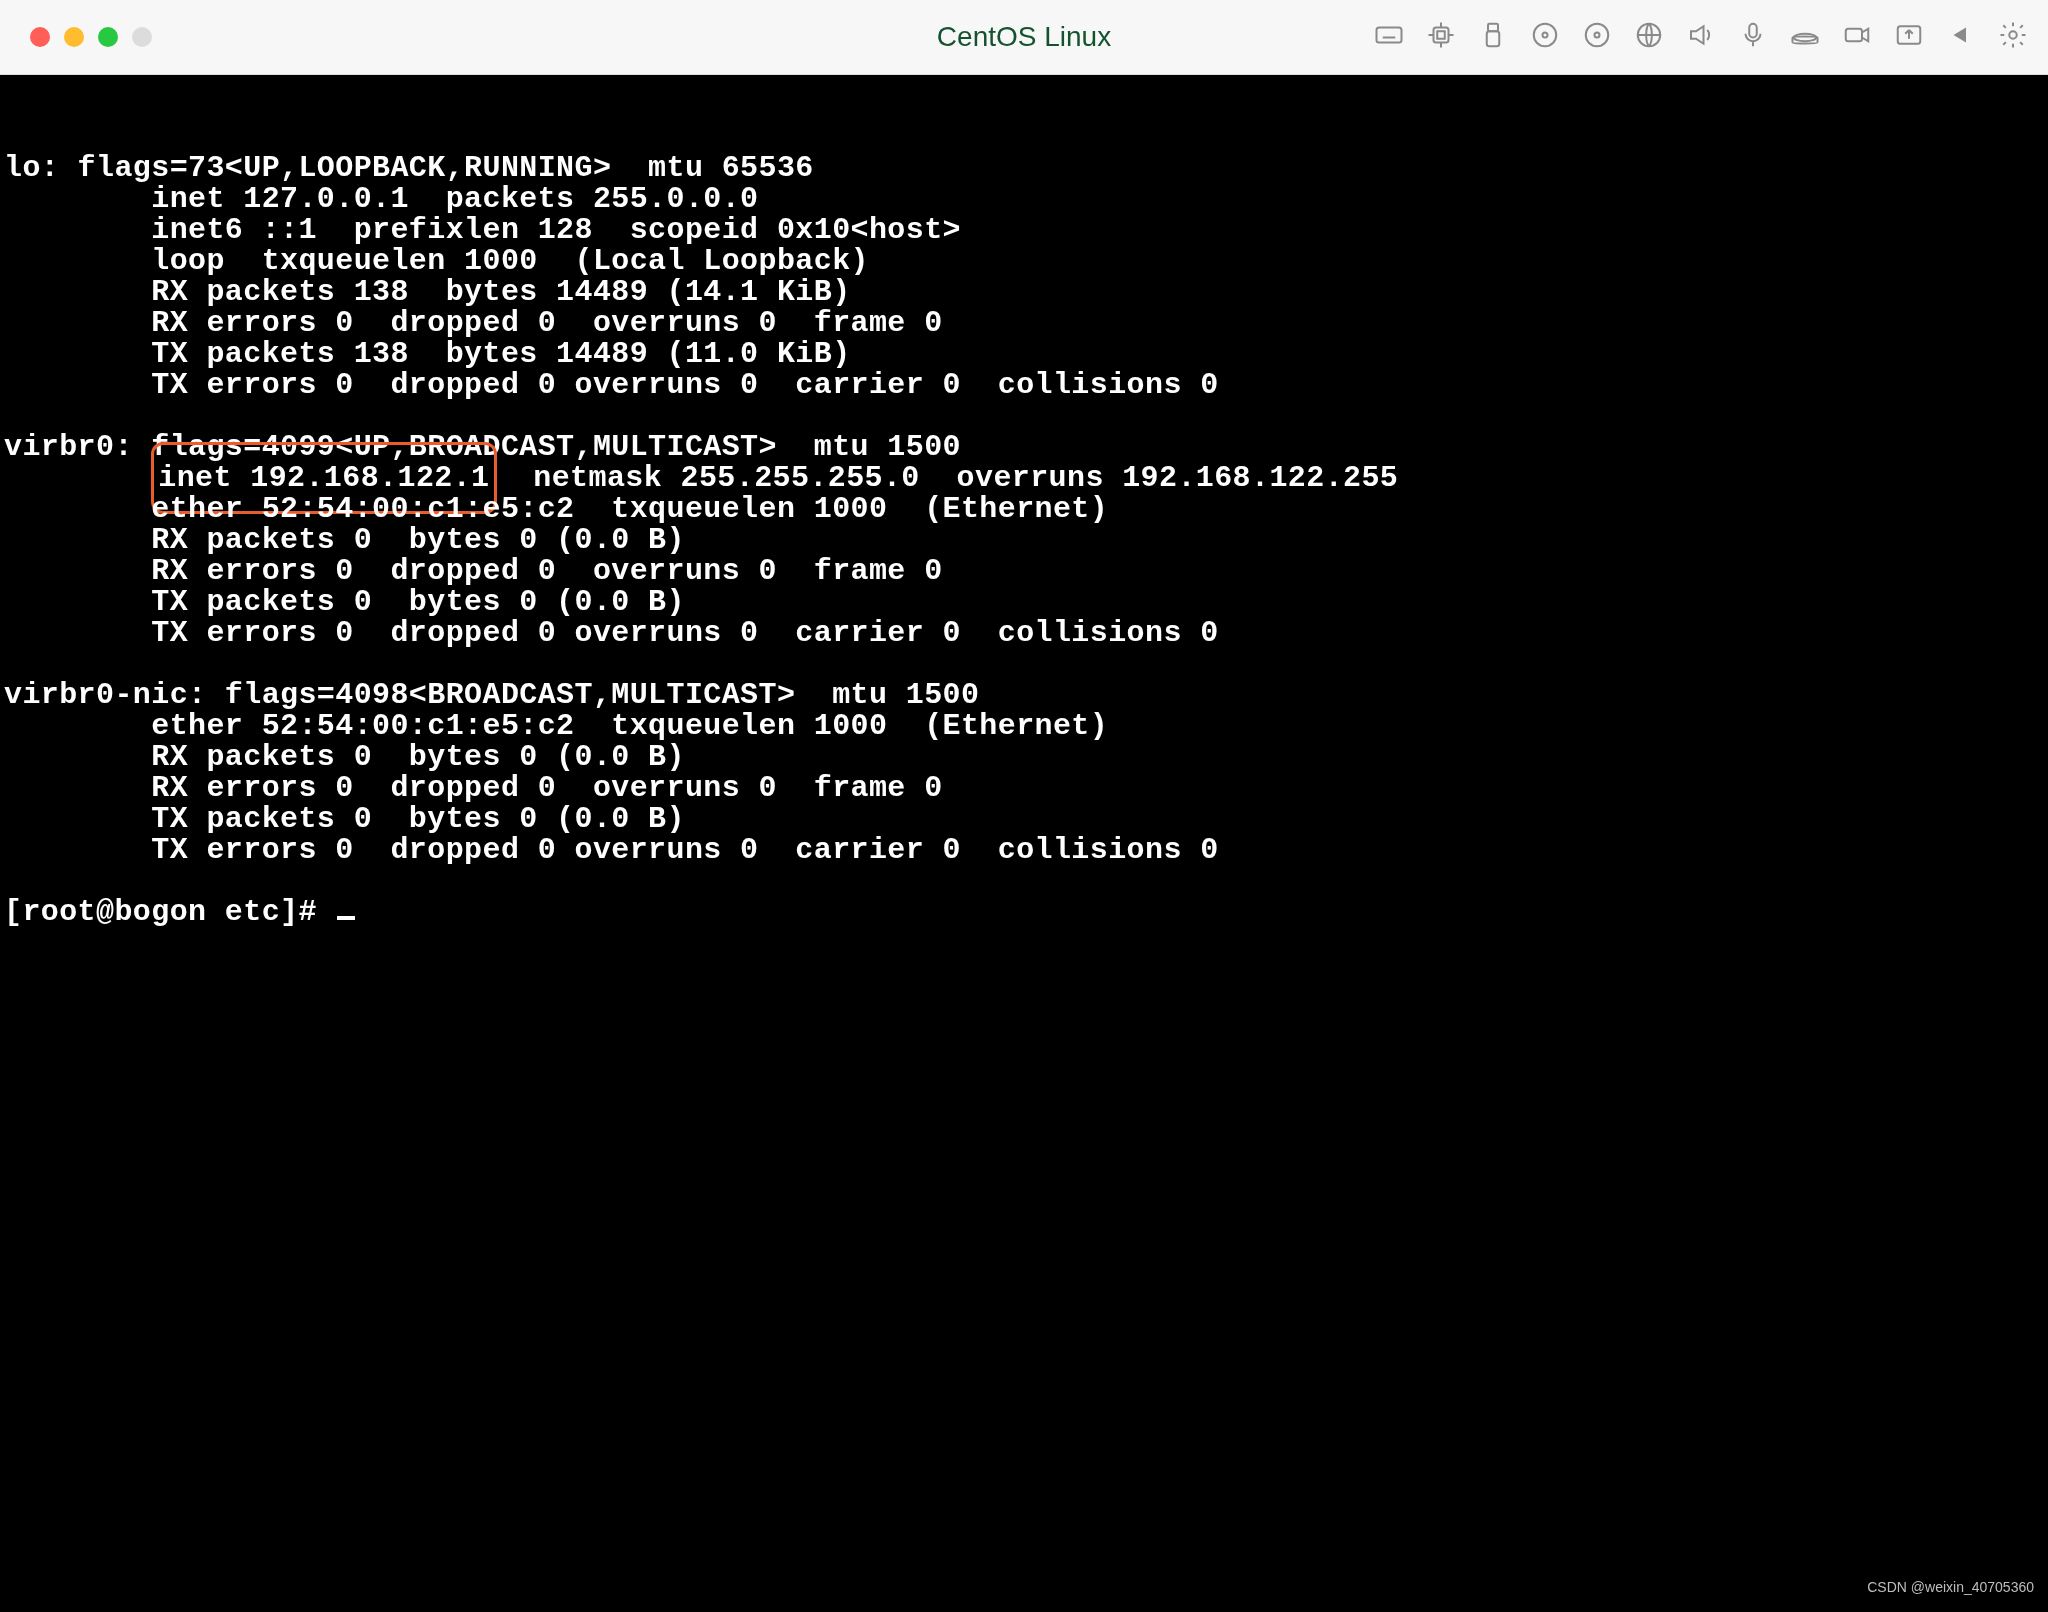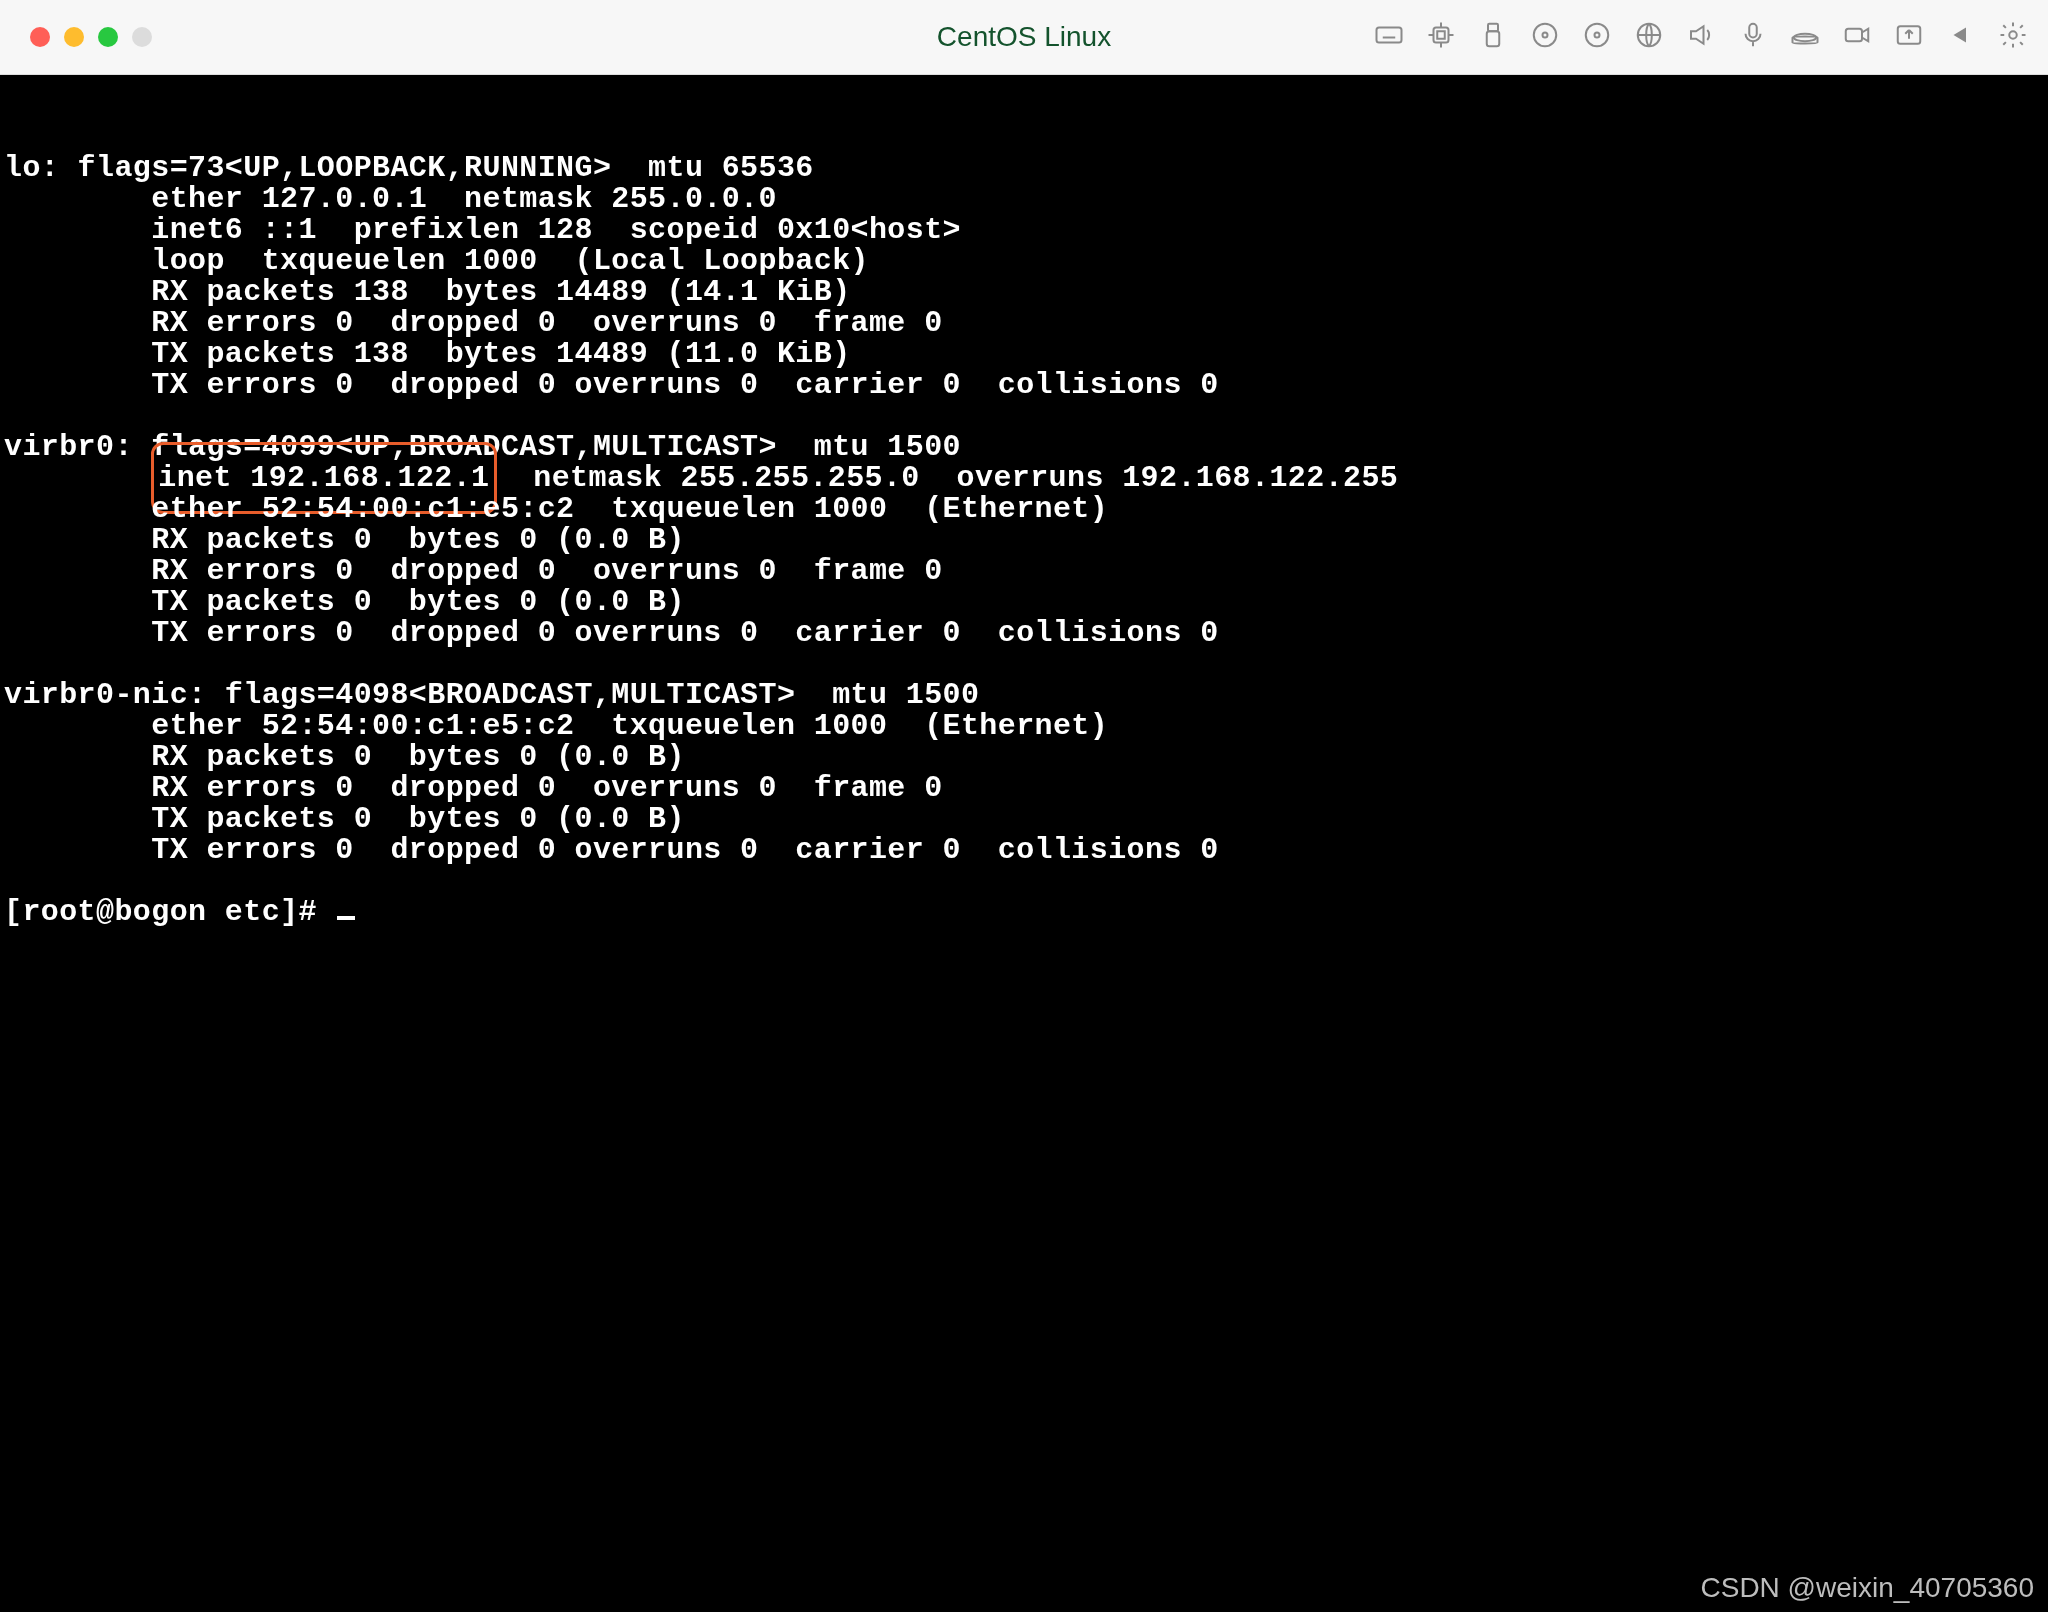--- a/index.html
+++ b/index.html
@@ -10,21 +10,21 @@
   .dot.red{background:#ff5f57}
   .dot.yellow{background:#febc2e}
   .dot.green{background:#28c840}
   .dot.grey{background:#dcdcdc}
   .title{position:absolute;left:50%;transform:translateX(-50%);color:#14532d;font-size:28px;font-weight:400}
   .toolbar{position:absolute;right:20px;display:flex;gap:22px;align-items:center;color:#8a8a8a}
   .toolbar svg{width:30px;height:30px;stroke:#8a8a8a;stroke-width:1.6;fill:none}
   .terminal{background:#000;color:#fff;font-family:"Courier New",monospace;font-size:30px;line-height:31px;padding:16px 4px 8px 4px;white-space:pre;height:calc(100% - 74px);box-sizing:border-box;position:relative;letter-spacing:0.4px;font-weight:bold}
   .terminal .hl{border:3px solid #e85d2b;border-radius:12px;padding:16px 4px}
   .cursor{display:inline-block;width:18px;height:4px;background:#fff;vertical-align:baseline;margin-left:2px}
-  .watermark{position:absolute;bottom:10px;right:14px;color:#bdbdbd;font-family:Arial,sans-serif;font-size:28px;font-weight:normal;letter-spacing:0}
+  .watermark{position:absolute;bottom:10px;right:14px;color:#bdbdbd;font-family:Arial,sans-serif;font-size:14px;font-weight:normal;letter-spacing:0}
 </style>
 </head>
 <body>
 
 <div class="window">
   <div class="titlebar">
     <div class="traffic">
       <div class="dot red"></div>
       <div class="dot yellow"></div>
       <div class="dot green"></div>
@@ -90,21 +90,21 @@
       <span><svg viewBox="0 0 24 24">
             <circle cx="12" cy="12" r="3"></circle>
             <path d="M12 2v3M12 19v3M4.2 4.2l2.1 2.1M17.7 17.7l2.1 2.1M2 12h3M19 12h3M4.2 19.8l2.1-2.1M17.7 6.3l2.1-2.1"></path>
           </svg></span>
     </div>
   </div>
 
   <div class="terminal"><span></span>
 <span></span>
 <span>lo: flags=73&lt;UP,LOOPBACK,RUNNING&gt;  mtu 65536</span>
-<span>        ether 127.0.0.1  netmask 255.0.0.0</span>
+<span>        inet 127.0.0.1  packets 255.0.0.0</span>
 <span>        inet6 ::1  prefixlen 128  scopeid 0x10&lt;host&gt;</span>
 <span>        loop  txqueuelen 1000  (Local Loopback)</span>
 <span>        RX packets 138  bytes 14489 (14.1 KiB)</span>
 <span>        RX errors 0  dropped 0  overruns 0  frame 0</span>
 <span>        TX packets 138  bytes 14489 (11.0 KiB)</span>
 <span>        TX errors 0  dropped 0 overruns 0  carrier 0  collisions 0</span>
 <span></span>
 <span>virbr0: flags=4099&lt;UP,BROADCAST,MULTICAST&gt;  mtu 1500</span>
 <span><span>        </span><span class="hl">inet 192.168.122.1</span><span>  netmask 255.255.255.0  overruns 192.168.122.255</span></span>
 <span>        ether 52:54:00:c1:e5:c2  txqueuelen 1000  (Ethernet)</span>

